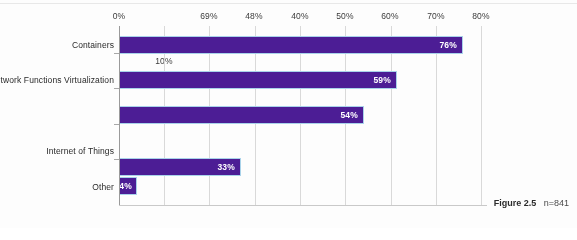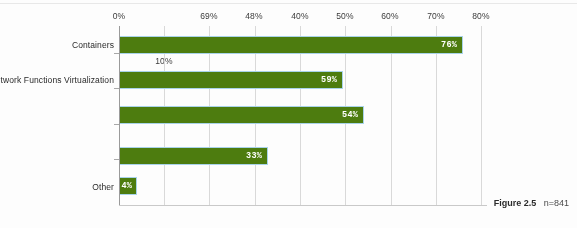--- a/index.html
+++ b/index.html
@@ -90,27 +90,26 @@
     left: 114px;
     width: 5px;
     height: 1px;
     background: #a8a8a8;
   }
   
   .bar {
     position: absolute;
     left: 0;
     height: 18px;
-    background: #4d7c0f;
+    background: #4c1d95;
     border: 1px solid #a9d3ea;
     box-sizing: border-box;
     display: flex;
     align-items: center;
     justify-content: flex-end;
-    font-family: Liberation Mono, monospace;
   }
   .bar-value {
     font-size: 8.5px;
     font-weight: bold;
     color: #ffffff;
     padding-right: 5px;
     letter-spacing: 0.2px;
     white-space: nowrap;
   }
   .bar-value.outside {
@@ -166,47 +165,48 @@
     <div class="gridline" style="left:136px;"></div>
     <div class="gridline" style="left:181px;"></div>
     <div class="gridline" style="left:226px;"></div>
     <div class="gridline" style="left:272px;"></div>
     <div class="gridline" style="left:317px;"></div>
     <div class="gridline" style="left:362px;"></div>
 
     <div class="bar" style="top:10px;  width:344px;">
       <span class="bar-value">76%</span>
     </div>
-    <div class="bar" style="top:45px;  width:224px;">
+    <div class="bar" style="top:45px;  width:278px;">
       <span class="bar-value">59%</span>
     </div>
     <div class="bar" style="top:80px;  width:245px;">
       <span class="bar-value">54%</span>
     </div>
-    <div class="bar" style="top:121px; width:149px;text-align:center;">
+    <div class="bar" style="top:132px; width:122px;text-align:center;">
       <span class="bar-value">33%</span>
     </div>
     <div class="bar" style="top:151px; width:18px;">
       <span class="bar-value outside">4%</span>
     </div>
   </div>
 
   <div class="axis-line-y"></div>
   <div class="axis-line-x"></div>
 
   <div>
     <div class="ytick" style="top:53px;"></div>
     <div class="ytick" style="top:88px;"></div>
     <div class="ytick" style="top:124px;"></div>
     <div class="ytick" style="top:159px;"></div>
   </div>
 
   <div class="ycat-wrap">
     <div class="ycat-label" style="top:45px;">Containers</div>
     <div class="ycat-label" style="top:80px;">Network Functions Virtualization</div>
+    <div class="ycat-label" style="top:151px;">Internet of Things</div>
     <div class="ycat-label" style="top:187px;">Other</div>
   </div>
 
   <div class="caption">
     <span class="fig-word">Figure</span>
     <span class="fig-num">2.5</span>
     <span class="fig-n">n=841</span>
   </div>
 
 </div>

